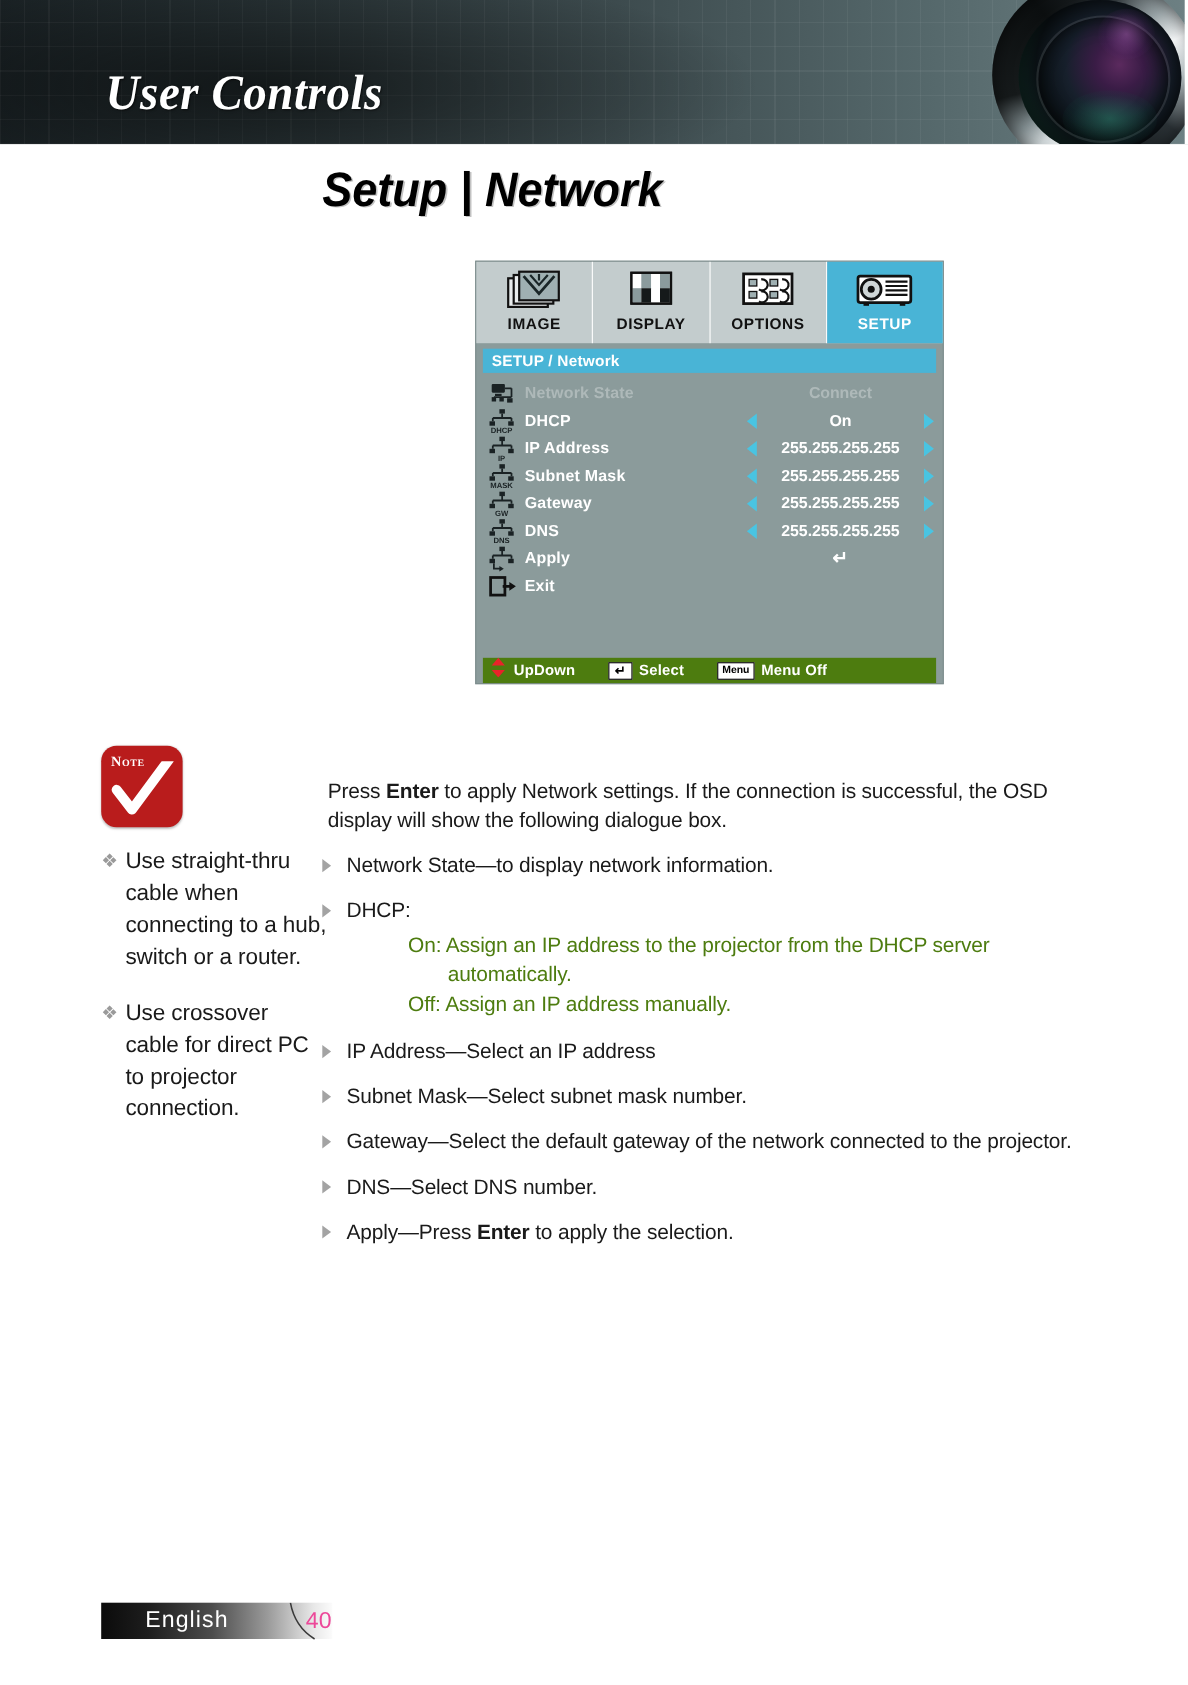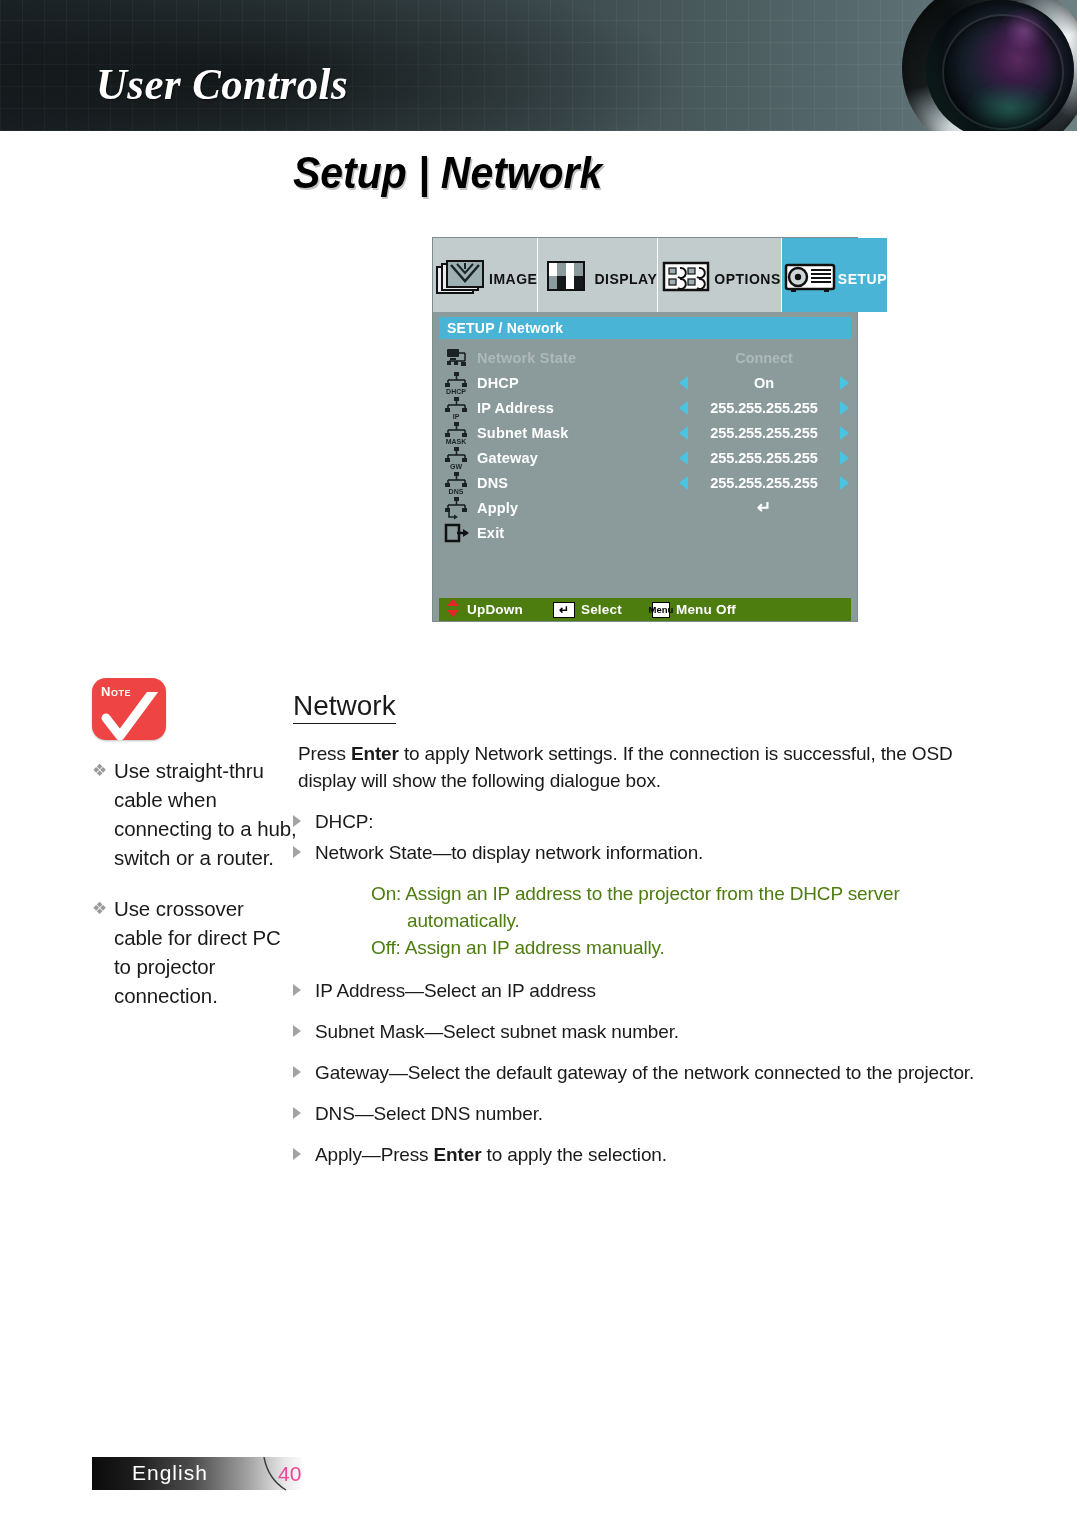--- a/index.html
+++ b/index.html
@@ -138,21 +138,21 @@
   }
   .osd-tabs {
     display: flex;
     height: 74px;
     background: #c3cccd;
     box-sizing: border-box;
   }
   .osd-tab {
     flex: 1;
     display: flex;
-    flex-direction: row;
+    flex-direction: column;
     align-items: center;
     justify-content: flex-start;
     padding-top: 6px;
     box-sizing: border-box;
     border-right: 1px solid #ffffff;
     position: relative;
   }
   .osd-tab:last-child { border-right: none; }
   .osd-tab.active { background: #49b4d6; }
   .osd-tab-icon {
@@ -270,34 +270,35 @@
     background: #ffffff;
     border: 1.5px solid #000000;
     display: flex;
     align-items: center;
     justify-content: center;
     font-size: 12px;
     color: #000000;
     font-weight: bold;
     box-sizing: border-box;
   }
-  .key-box.menu-key { width: 18px; font-size: 9.5px; }
+  .key-box.menu-key { width: 34px; font-size: 9.5px; }
 
   
   .note-col {
     position: absolute;
     left: 92px; top: 678px;
     width: 205px;
   }
   .note-badge {
-    width: 74px; height: 62px;
+    width: 74px; height: 74px;
     border-radius: 14px;
-    background: #ef4444;
+    background: #b91c1c;
     position: relative;
     box-shadow: 0 1px 2px rgba(0,0,0,0.25);
+    font-family: Liberation Serif, serif;
   }
   .note-badge-text {
     position: absolute;
     left: 9px; top: 6px;
     color: #ffffff;
     font-size: 13px;
     font-weight: bold;
     font-variant: small-caps;
     letter-spacing: 0.5px;
   }
@@ -721,42 +722,39 @@
     </div>
     <div class="note-item">
       <span class="note-bullet">❖</span>
       <span class="note-text">Use crossover cable for direct PC to projector connection.</span>
     </div>
   </div>
 </div>
 
 <div class="content">
 
-  <div>
-    <span class="content-heading">Network</span>
-  </div>
 
   <div class="content-intro">
     <span>Press </span><b>Enter</b><span> to apply Network settings. If the connection is successful, the OSD display will show the following dialogue box.</span>
   </div>
 
   <div class="bullet-list">
+
+    <div class="bullet-row">
+      <span class="tri-bullet">
+          <i></i>
+        </span>
+      <span class="bullet-text">Network State—to display network information.</span>
+    </div>
 
     <div class="bullet-row tight">
       <span class="tri-bullet">
           <i></i>
         </span>
       <span class="bullet-text">DHCP:</span>
-    </div>
-
-    <div class="bullet-row">
-      <span class="tri-bullet">
-          <i></i>
-        </span>
-      <span class="bullet-text">Network State—to display network information.</span>
     </div>
     <div class="sub-lines">
       <div>On: Assign an IP address to the projector from the DHCP server</div>
       <div class="sub-line-indent">automatically.</div>
       <div>Off: Assign an IP address manually.</div>
     </div>
 
     <div class="bullet-row">
       <span class="tri-bullet">
           <i></i>

